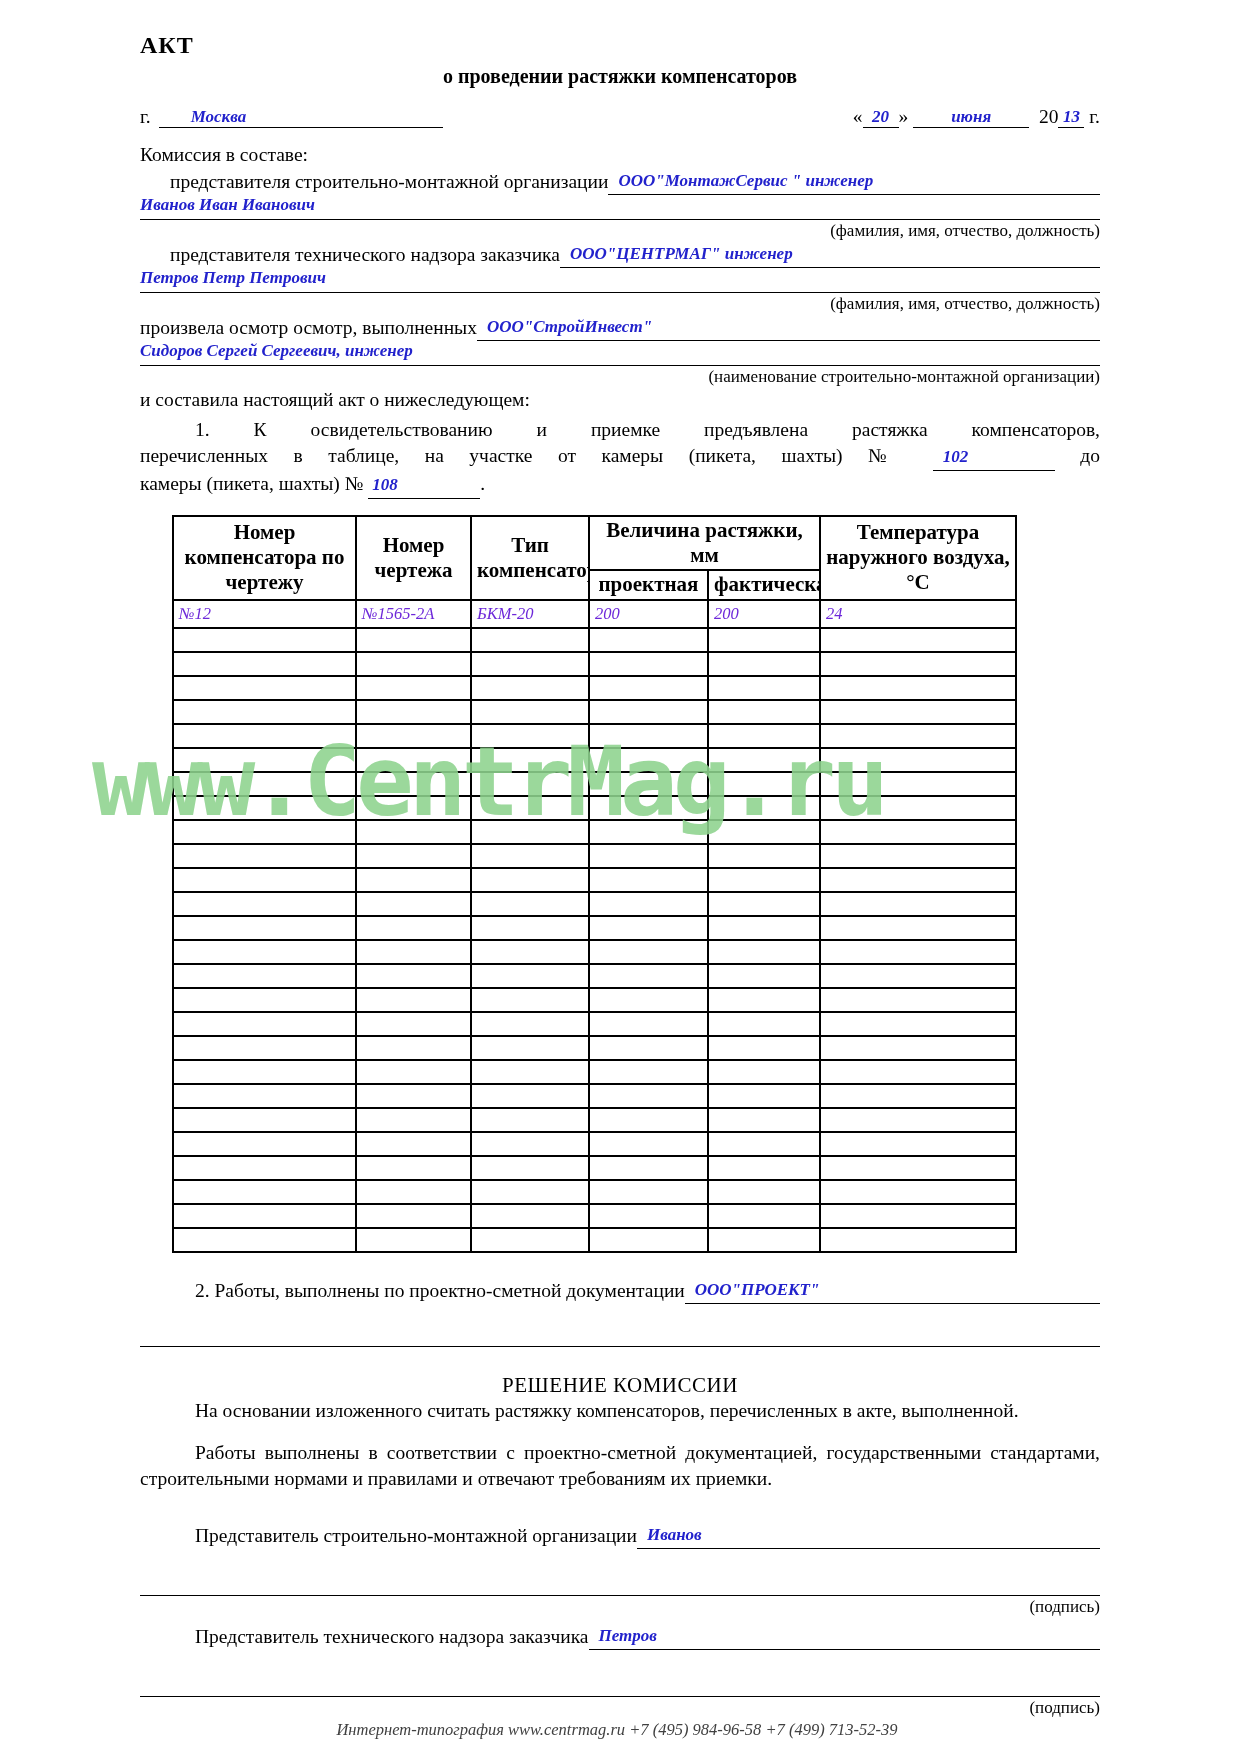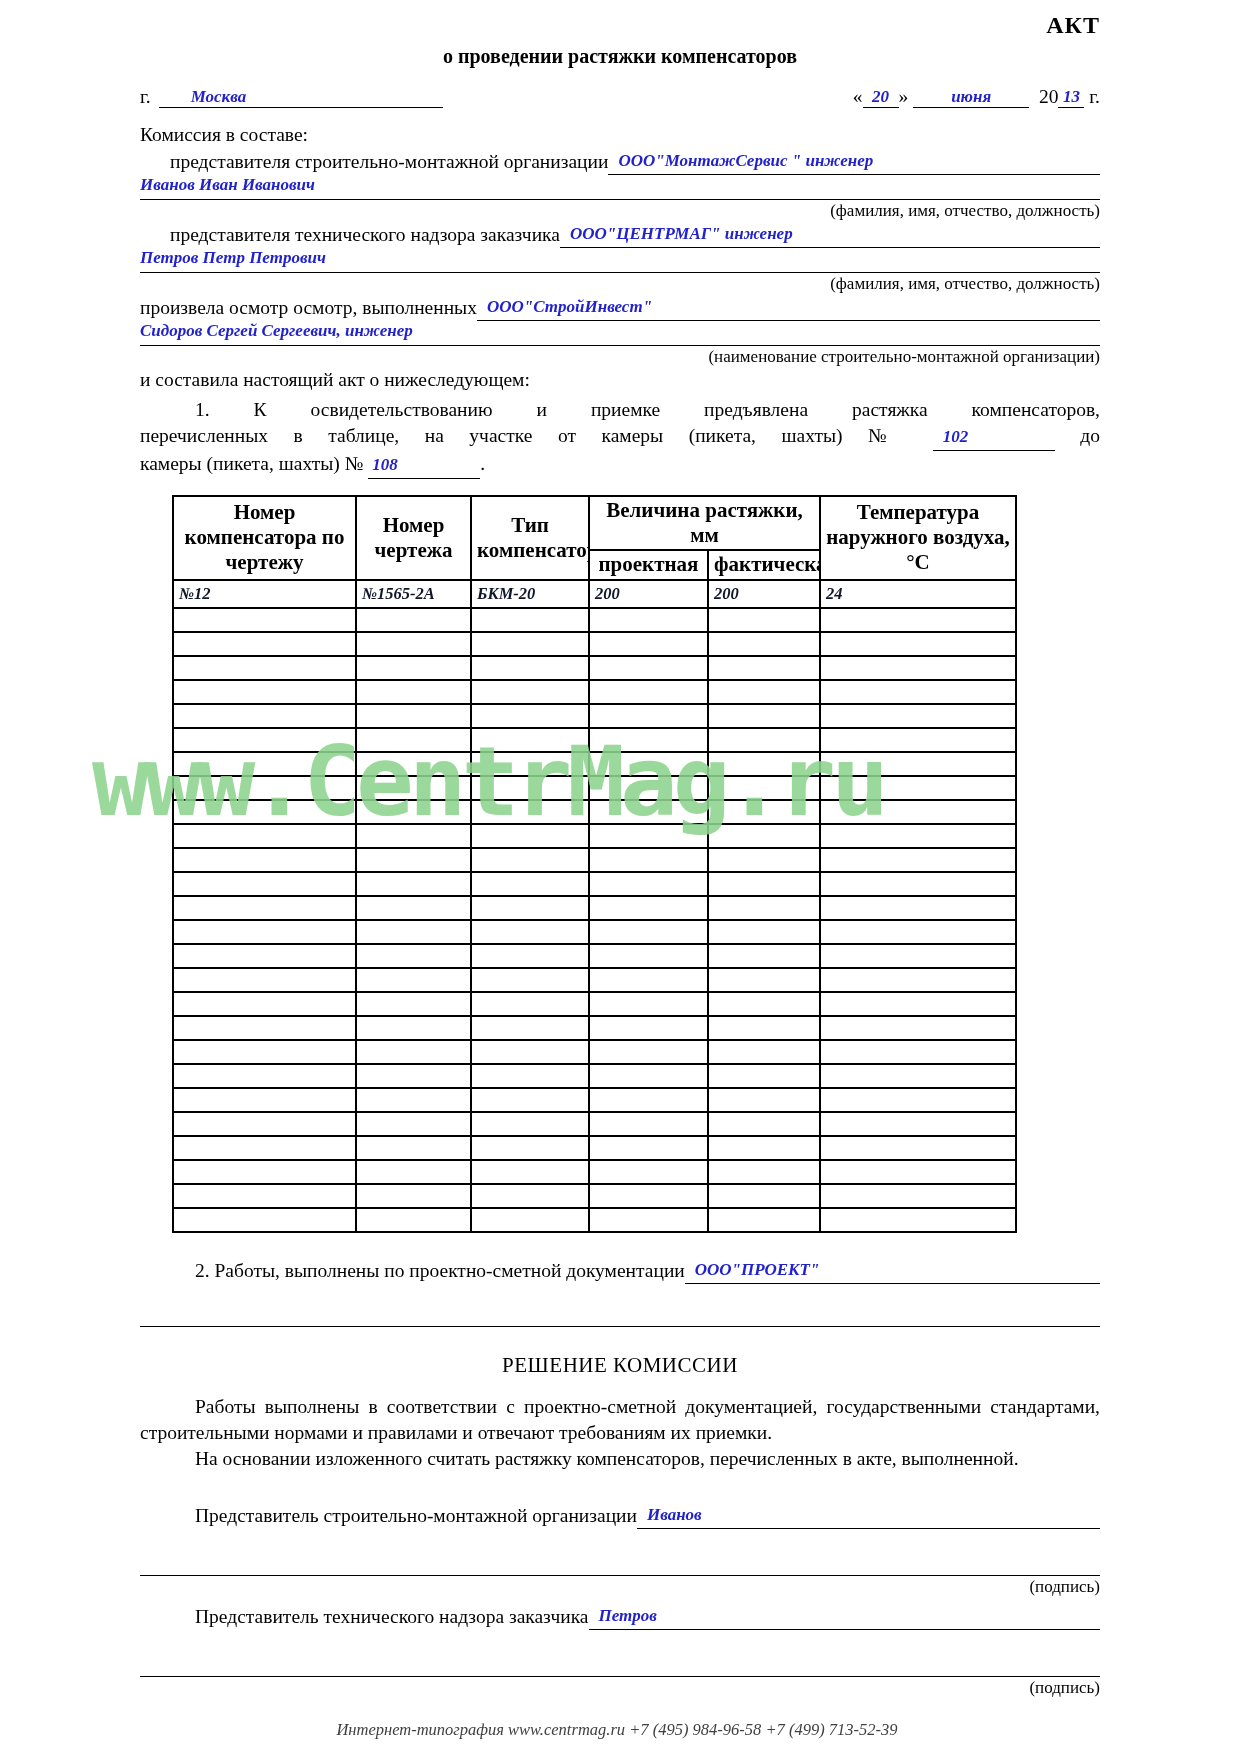--- a/index.html
+++ b/index.html
@@ -1,21 +1,21 @@
 <!DOCTYPE html>
 <html lang="ru"><head>
 <meta charset="utf-8">
 <style>
   html,body{margin:0;padding:0;background:#ffffff;}
   .page{position:relative;width:1234px;height:1752px;background:#fff;overflow:hidden;
         font-family:"Liberation Serif", serif;color:#000;}
   .content{position:relative;margin:0 134px 0 140px;width:960px;}
 
   
-  .title{margin-top:12px;text-align:right;font-size:24px;font-weight:bold;letter-spacing:1px;}
+  .title{margin-top:32px;text-align:left;font-size:24px;font-weight:bold;letter-spacing:1px;}
   .subtitle{margin-top:6px;text-align:center;font-size:20px;font-weight:bold;}
 
   
   .fillblue{color:#2222cc;font-weight:bold;font-style:italic;font-size:17px;}
   .uline{border-bottom:1px solid #000;}
   .hint{text-align:right;font-size:17px;margin-top:1px;}
   .body-size{font-size:19.5px;line-height:26px;}
 
   
   .citydate{display:flex;justify-content:space-between;align-items:flex-end;margin-top:18px;font-size:19.5px;}
@@ -34,21 +34,21 @@
   .indent2{padding-left:55px;}
   .fullline{border-bottom:1px solid #000;min-height:24px;}
 
   .just{text-align:justify;text-align-last:justify;}
 
   
   table.comp{border-collapse:collapse;table-layout:fixed;width:843px;margin:16px 0 0 32px;}
   table.comp th, table.comp td{border:2px solid #000;padding:1px 5px;overflow:hidden;}
   table.comp th{font-weight:bold;font-size:21px;line-height:1.2;text-align:center;vertical-align:middle;}
   table.comp td{font-size:16.5px;height:20px;vertical-align:middle;}
-  table.comp tr.filled td{color:#0f172a;font-weight:bold;font-style:italic;text-align:left;height:24px;}
+  table.comp tr.filled td{color:#6d28d9;font-weight:normal;font-style:italic;text-align:left;height:24px;}
 
   
   .watermark{position:absolute;left:92px;top:726px;z-index:6;white-space:nowrap;
              font-family:"DejaVu Sans Mono", monospace;font-weight:bold;font-size:96px;
              letter-spacing:-5px;opacity:0.88;pointer-events:none;}
 
   .decision-head{text-align:center;font-size:21px;margin-top:26px;letter-spacing:0.5px;}
   .para{ text-indent:55px;text-align:justify;}
 
   .sigrow{display:flex;align-items:flex-end;margin-top:6px;}
@@ -368,22 +368,22 @@
     </table>
 
     <div class="flexline body-size indent2" style="margin-top:24px;">
       <span class="lbl">2. Работы, выполнены по проектно-сметной документации</span>
       <span class="grow fillblue">ООО"ПРОЕКТ"</span>
     </div>
     <div class="fullline" style="margin-top:18px;"></div>
 
     <div class="decision-head">РЕШЕНИЕ КОМИССИИ</div>
 
+    <div class="body-size para">На основании изложенного считать растяжку компенсаторов, перечисленных в акте, выполненной.</div>
     <div class="body-size para" style="margin-top:16px;">Работы выполнены в соответствии с проектно-сметной документацией, государственными стандартами, строительными нормами и правилами и отвечают требованиям их приемки.</div>
-    <div class="body-size para">На основании изложенного считать растяжку компенсаторов, перечисленных в акте, выполненной.</div>
 
     <div class="sigrow body-size indent2" style="margin-top:30px;">
       <span class="lbl">Представитель строительно-монтажной организации</span>
       <span class="grow fillblue">Иванов</span>
     </div>
     <div class="fullline" style="margin-top:22px;"></div>
     <div class="hint">(подпись)</div>
 
     <div class="sigrow body-size indent2">
       <span class="lbl">Представитель технического надзора заказчика</span>

